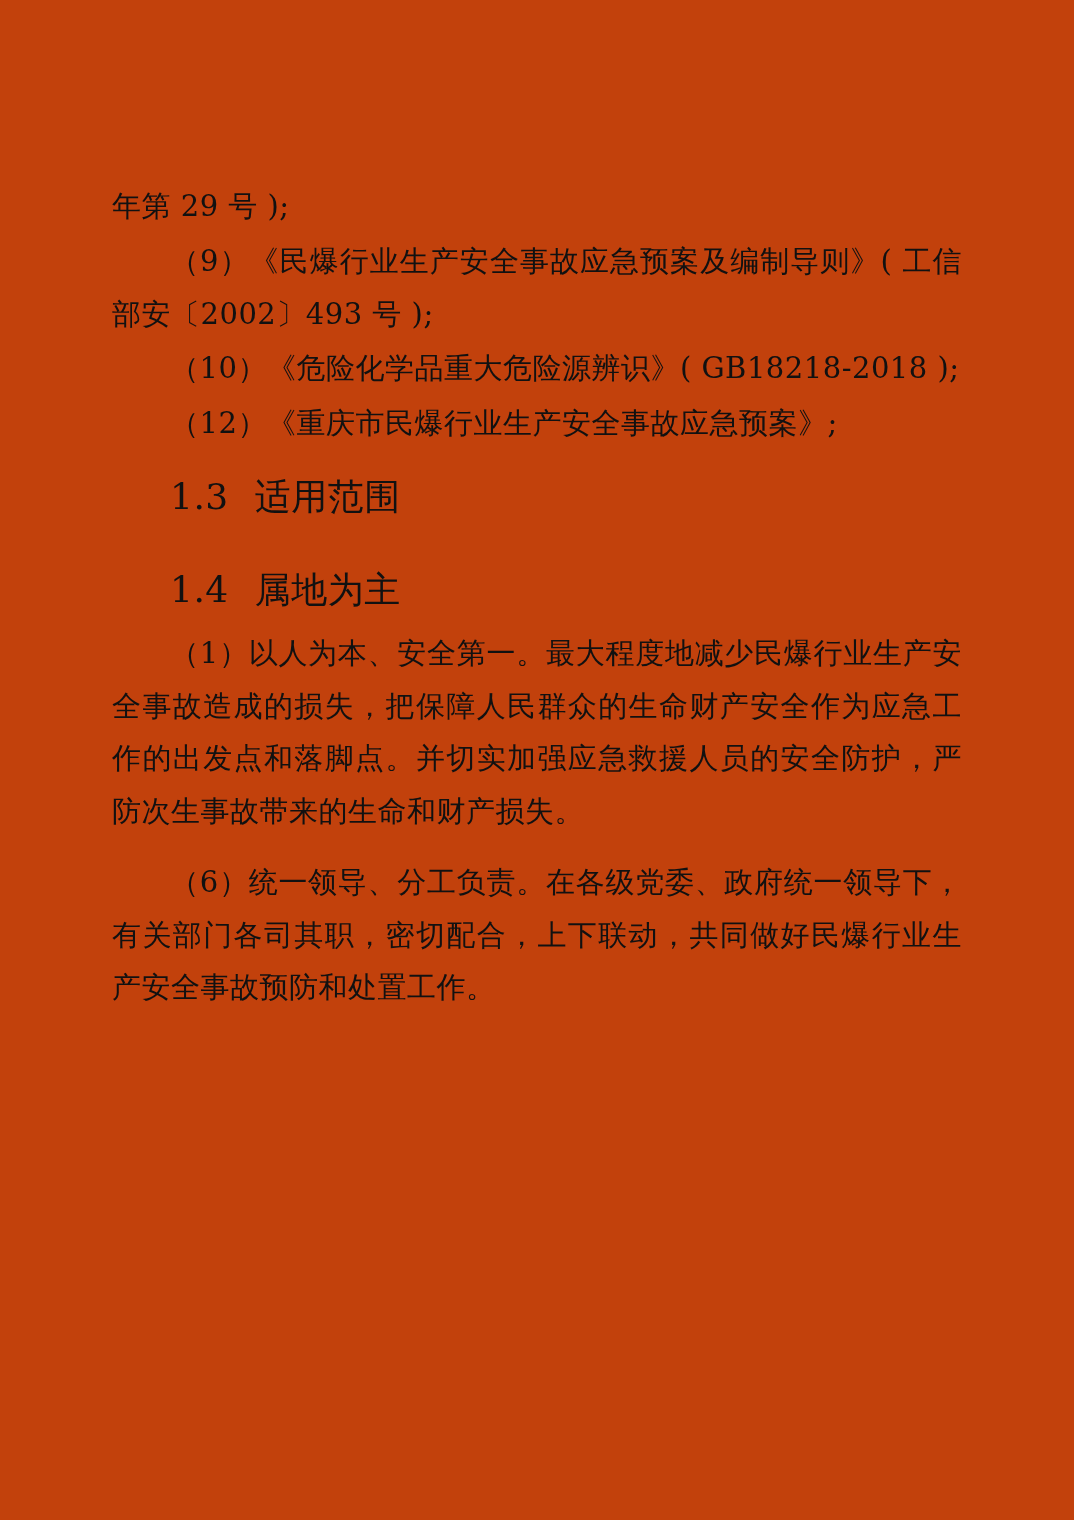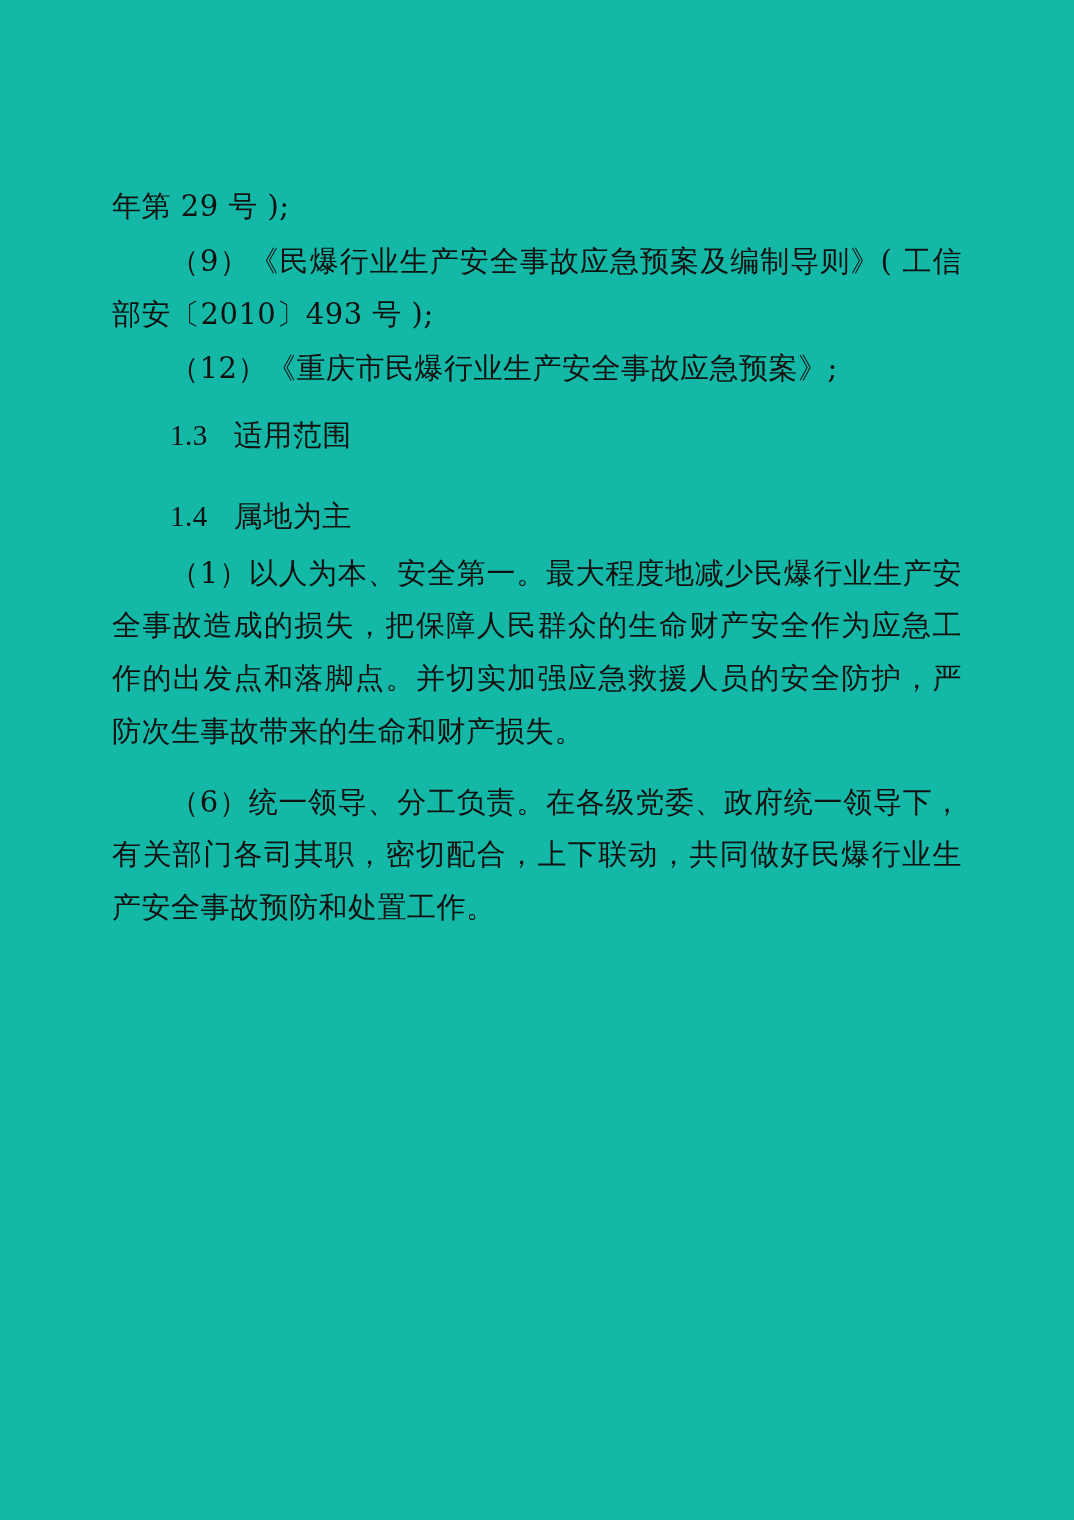--- a/index.html
+++ b/index.html
@@ -4,21 +4,21 @@
 <style>
   html, body {
     margin: 0;
     padding: 0;
     background: #ffffff;
   }
   .page {
     position: relative;
     width: 1074px;
     height: 1520px;
-    background: #14b8a6;
+    background: #c2410c;
     box-sizing: border-box;
     padding: 180px 112px 60px 112px;
     font-family: "DejaVu Serif", "Liberation Serif", serif;
     color: #111111;
   }
   .doc-body {
     font-size: 29px;
     line-height: 1.82;
     letter-spacing: 0.5px;
     text-align: justify;
@@ -30,23 +30,22 @@
   p.indent {
     text-indent: 58px;
   }
   p.noindent {
     text-indent: 0;
   }
   .heading {
     text-indent: 58px;
     margin-top: 14px;
     margin-bottom: 4px;
-    font-size: 29px;
+    font-size: 36px;
     letter-spacing: 0.5px;
-    font-family: Liberation Serif, serif;
   }
   .heading .num {
     margin-right: 26px;
   }
   .para-block {
     margin-bottom: 2px;
   }
   .gap-sm {
     height: 10px;
   }
@@ -55,22 +54,23 @@
   }
 </style>
 </head>
 <body>
 
 <div class="page">
   <div class="doc-body">
 
     <p class="noindent para-block">年第 29 号 );</p>
 
-    <p class="indent para-block">（9）《民爆行业生产安全事故应急预案及编制导则》( 工信部安〔2010〕493 号 );</p>
+    <p class="indent para-block">（9）《民爆行业生产安全事故应急预案及编制导则》( 工信部安〔2002〕493 号 );</p>
 
+    <p class="indent para-block">（10）《危险化学品重大危险源辨识》( GB18218-2018 );</p>
 
 
     <p class="indent para-block">（12）《重庆市民爆行业生产安全事故应急预案》;</p>
 
 
     <div class="heading">
       <span class="num">1.3</span><span>适用范围</span>
     </div>
 
 

